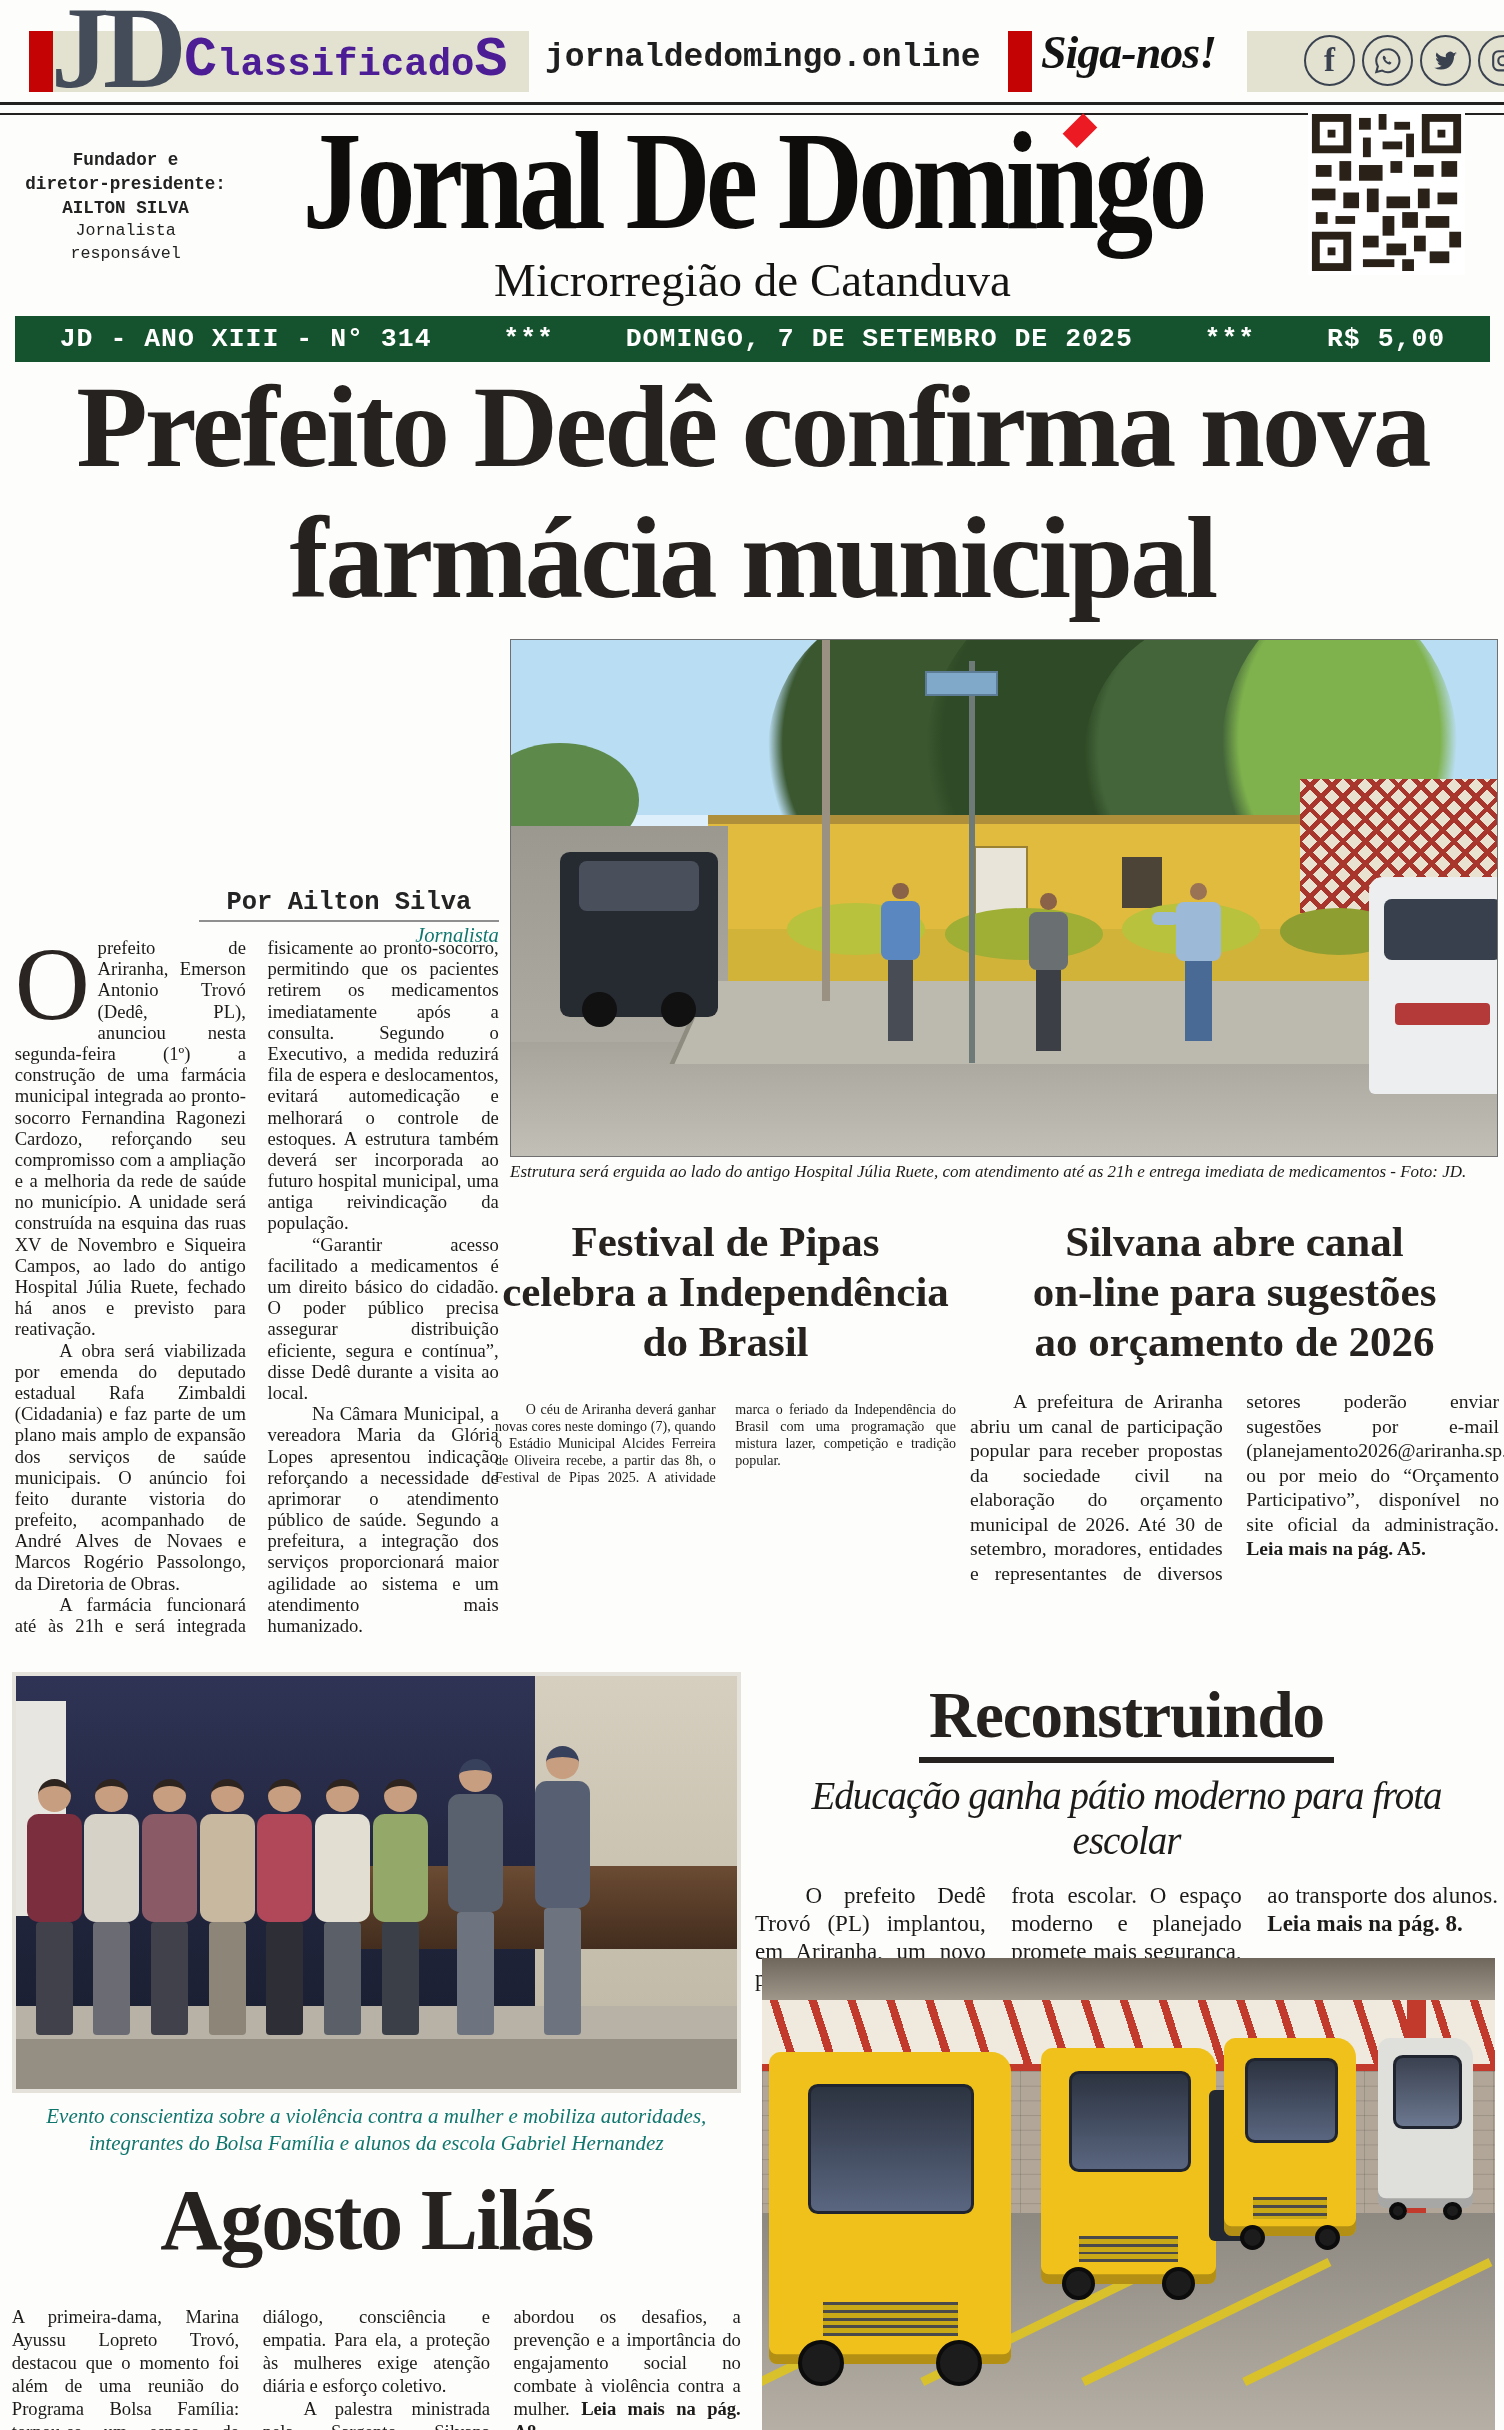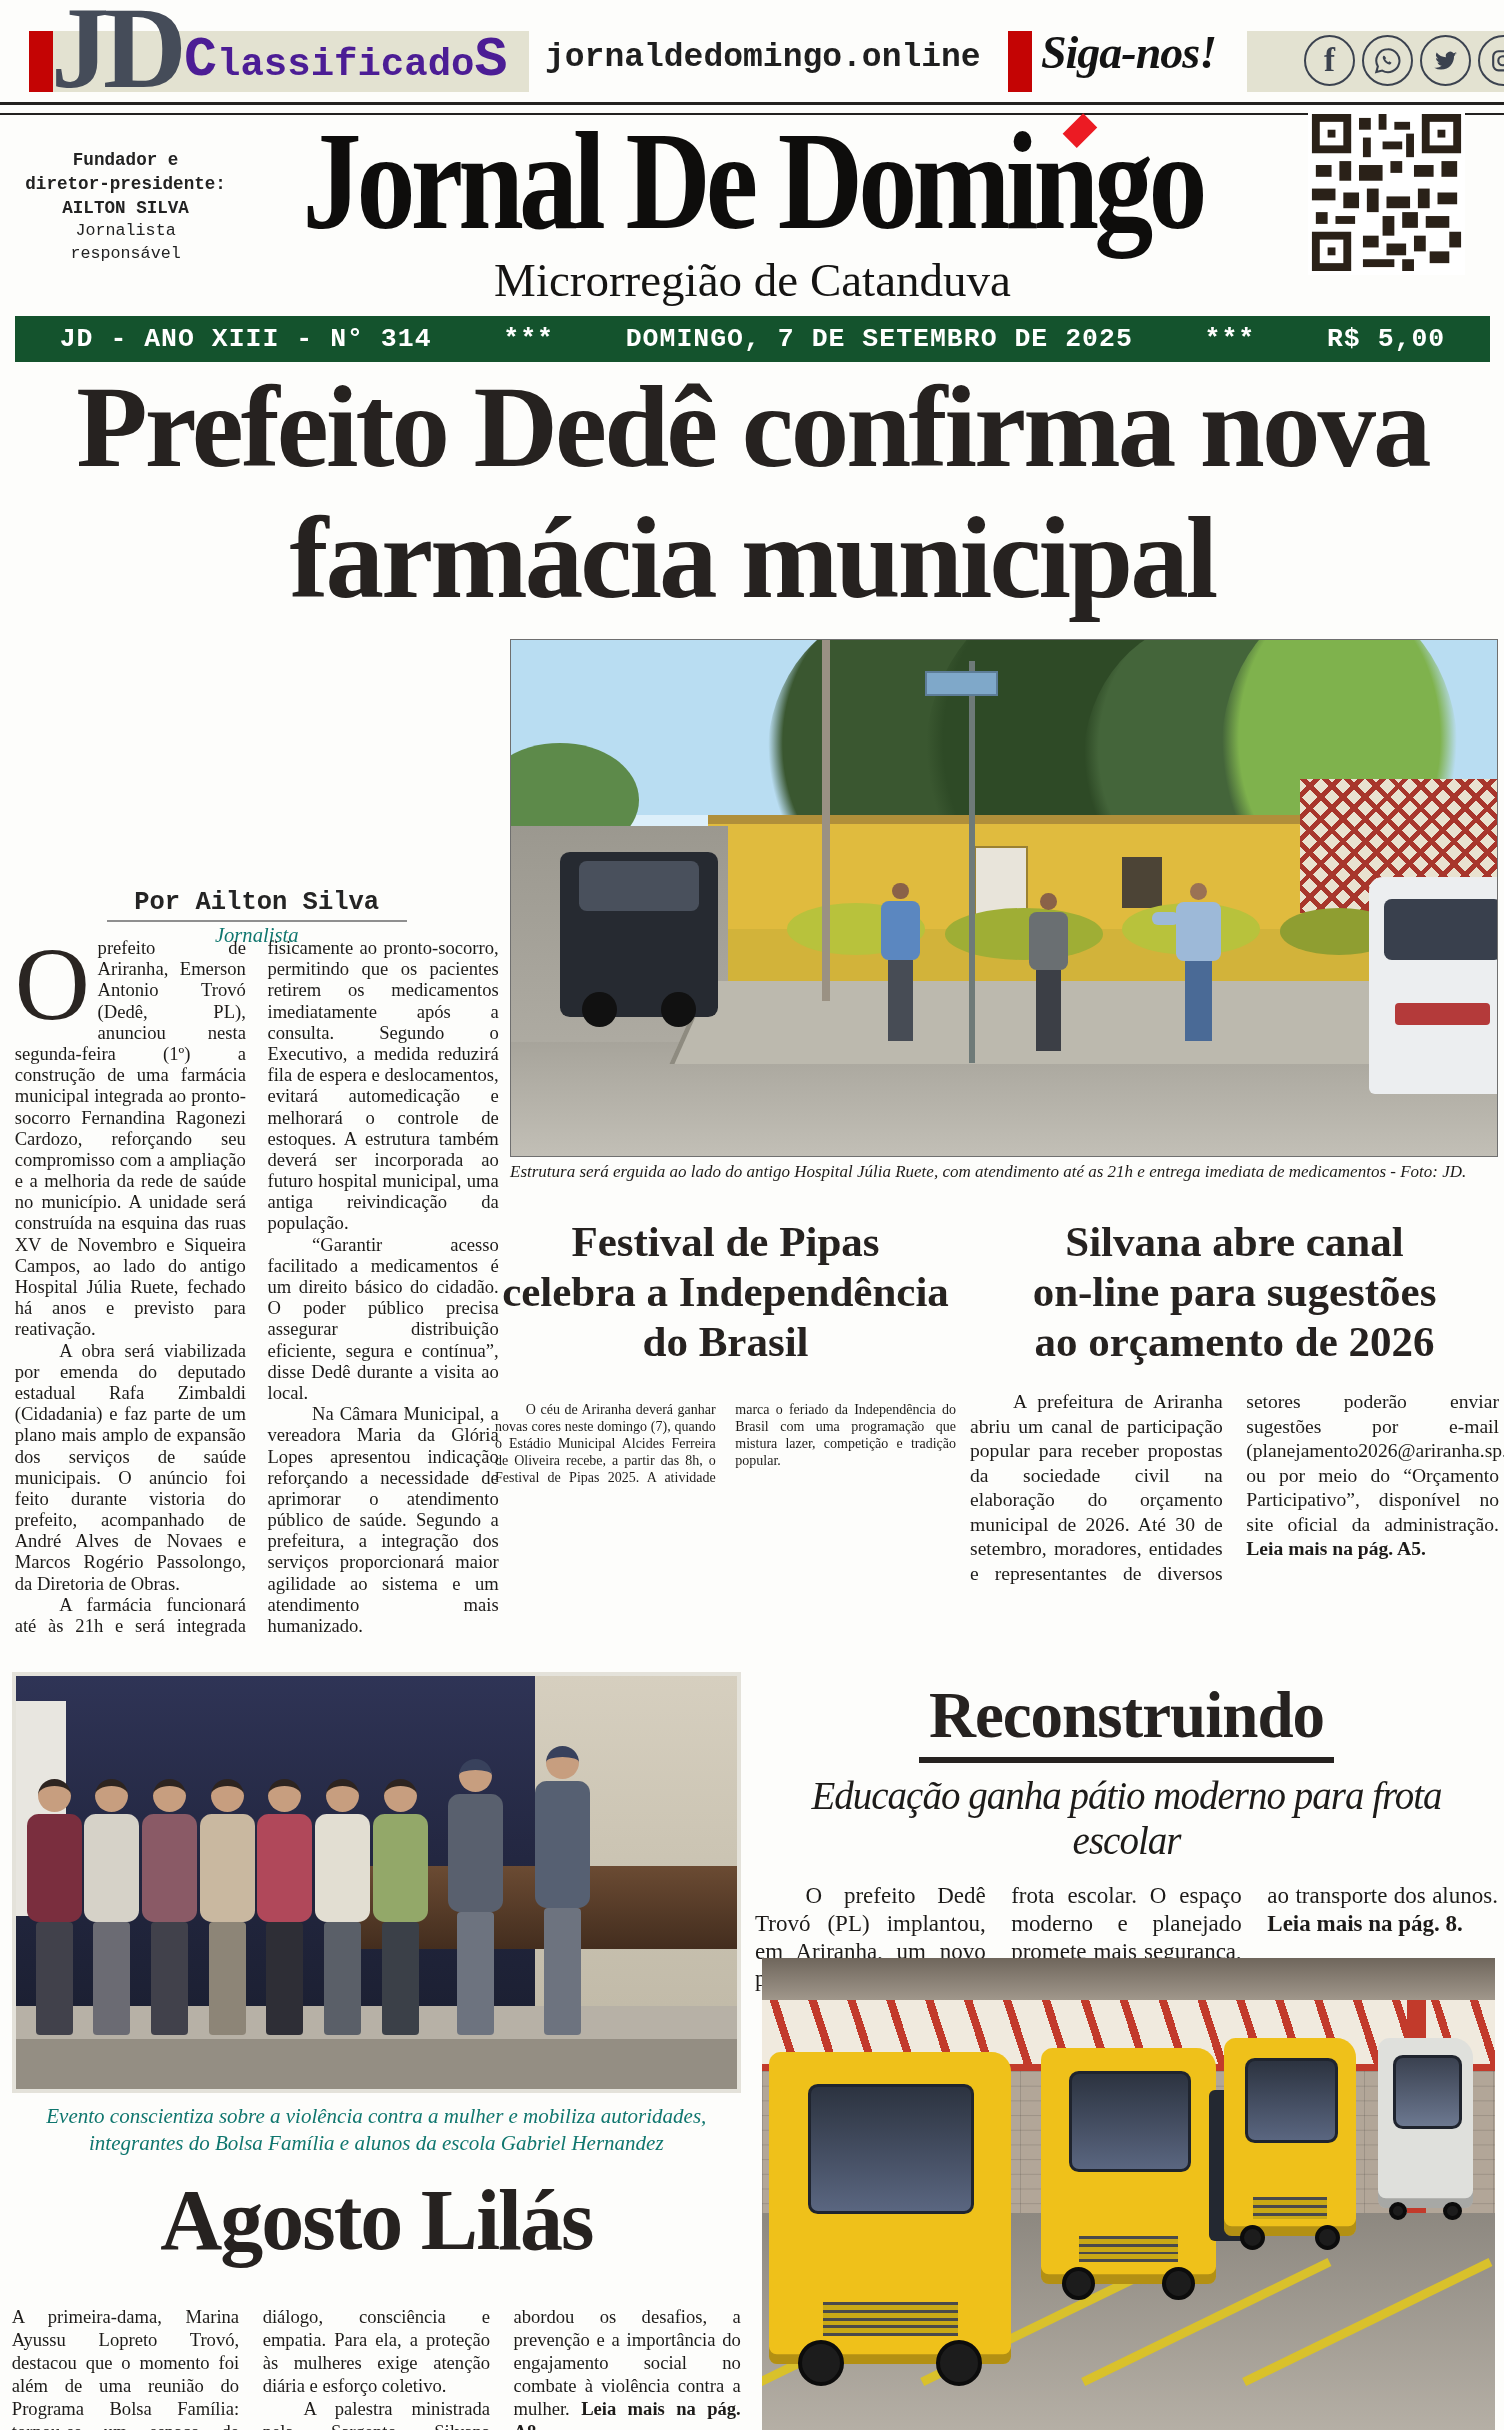--- a/index.html
+++ b/index.html
@@ -38,21 +38,21 @@
   .qr{position:absolute;left:1308px;top:110px;width:157px;height:165px;background:#fff;}
   
   .datebar{position:absolute;left:14.7px;right:14.7px;top:316px;height:46px;background:#14532d;
            color:#fff;display:flex;align-items:center;justify-content:space-between;
            padding:0 45px;box-sizing:border-box;font-family:"Liberation Mono",monospace;
            font-weight:bold;font-size:26.5px;letter-spacing:1px;}
   
   .headline{position:absolute;left:0;right:0;top:361px;text-align:center;font-weight:bold;
             font-size:117px;line-height:1.12;letter-spacing:-2.9px;color:#262220;}
   .headline div{white-space:nowrap;}
-  .byline{position:absolute;left:14.7px;width:484px;top:888px;text-align:center;}
+  .byline{position:absolute;left:14.7px;width:484px;top:888px;text-align:right;}
   .byline-name{display:inline-block;font-family:"Liberation Mono",monospace;font-weight:bold;
                font-size:25.5px;color:#242424;border-bottom:2px solid #8f8f8f;padding:0 27.4px 2.9px;}
   .byline-role{font-style:italic;font-size:20.6px;margin-top:2px;color:#0f766e;}
   
   .lead-text{position:absolute;left:14.7px;top:937px;width:484px;height:733px;overflow:hidden;
              column-count:2;column-gap:21.6px;font-size:18.6px;line-height:1.14;text-align:justify;}
   .lead-text p{margin:0;text-indent:2.4em;}
   .lead-text p.first{text-indent:0;}
   .dropcap{float:left;font-size:104px;line-height:.78;padding:5.9px 7.8px 0 0;color:#2a2522;}
   

